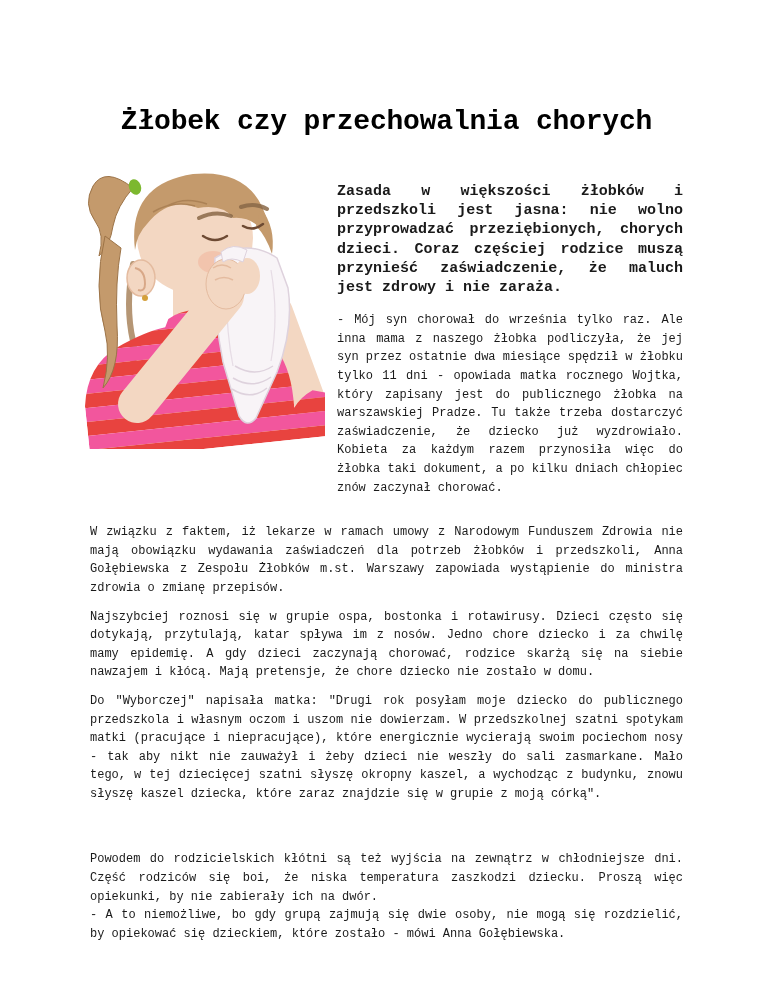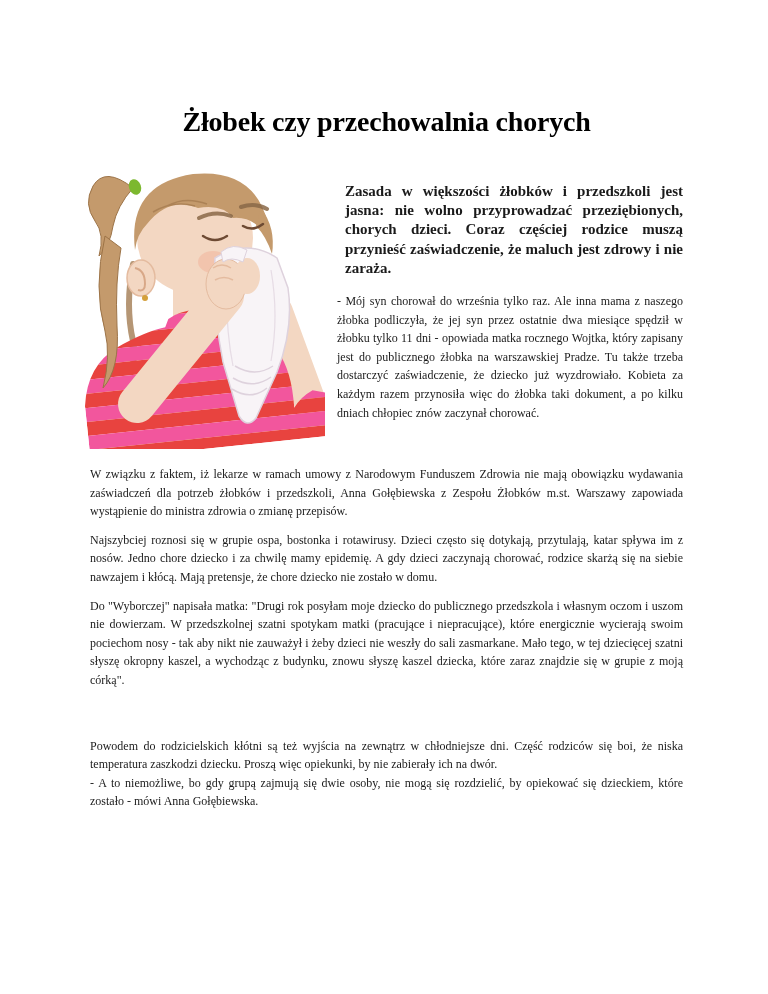--- a/index.html
+++ b/index.html
@@ -8,21 +8,21 @@
     background: #ffffff;
   }
   .page {
     position: relative;
     width: 768px;
     height: 994px;
     margin: 0 auto;
     background: var(--background, #ffffff);
     box-sizing: border-box;
     padding: 104px 85px 0 90px;
-    font-family: Liberation Serif, serif;
+    font-family: Liberation Mono, monospace;
     color: var(--text, #1a1a1a);
     overflow: hidden;
   }
   h1.doc-title {
     margin: 0 0 26px 0;
     font-size: 28px;
     line-height: 36px;
     font-weight: 700;
     text-align: center;
     color: #000000;
@@ -39,21 +39,21 @@
     margin-left: -15px;
     background: #ffffff;
   }
   .figure svg { display: block; }
   .right-col {
     flex: 1 1 auto;
     margin-left: 12px;
     padding-top: 16px;
   }
   .lead {
-    margin: 0 0 14px 8px;
+    margin: 0 0 14px 0;
     font-size: 15px;
     line-height: 19.2px;
     font-weight: 700;
     text-align: justify;
   }
   .para {
     margin: 0 0 10px 0;
     font-size: 12px;
     line-height: 18.6px;
     text-align: justify;

